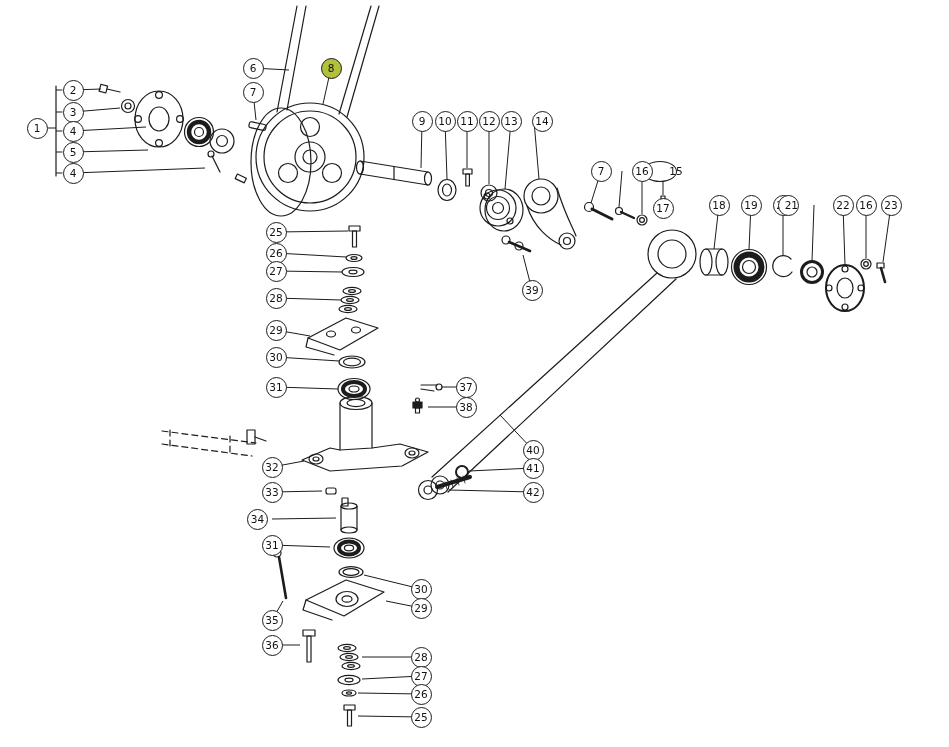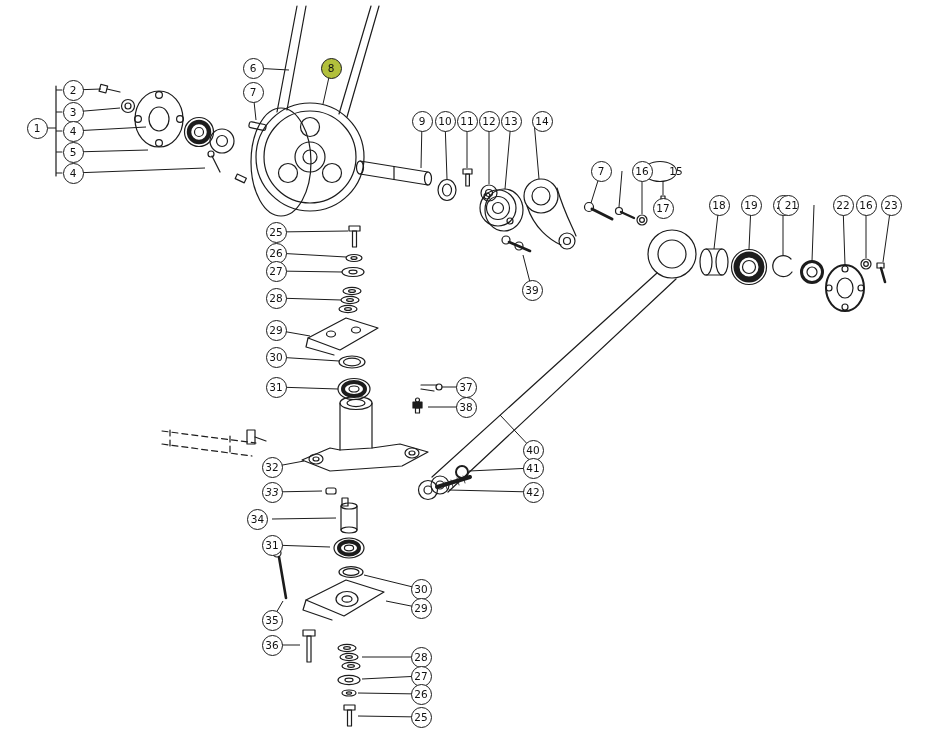--- a/index.html
+++ b/index.html
@@ -452,21 +452,21 @@
   </div>
       <div class="callout" style="left: 522.5px; top: 457.5px;">
     <span class="callout-label">41</span>
   </div>
       <div class="callout" style="left: 522.5px; top: 481.5px;">
     <span class="callout-label">42</span>
   </div>
       <div class="callout" style="left: 261.5px; top: 456.5px;">
     <span class="callout-label">32</span>
   </div>
-      <div class="callout" style="left: 261.5px; top: 481.5px; font-style: italic;">
+      <div class="callout" style="left: 261.5px; top: 481.5px;">
     <span class="callout-label">33</span>
   </div>
       <div class="callout" style="left: 247px; top: 508.5px;">
     <span class="callout-label">34</span>
   </div>
       <div class="callout" style="left: 261.5px; top: 534.5px;">
     <span class="callout-label">31</span>
   </div>
       <div class="callout" style="left: 410.5px; top: 578.5px;">
     <span class="callout-label">30</span>

